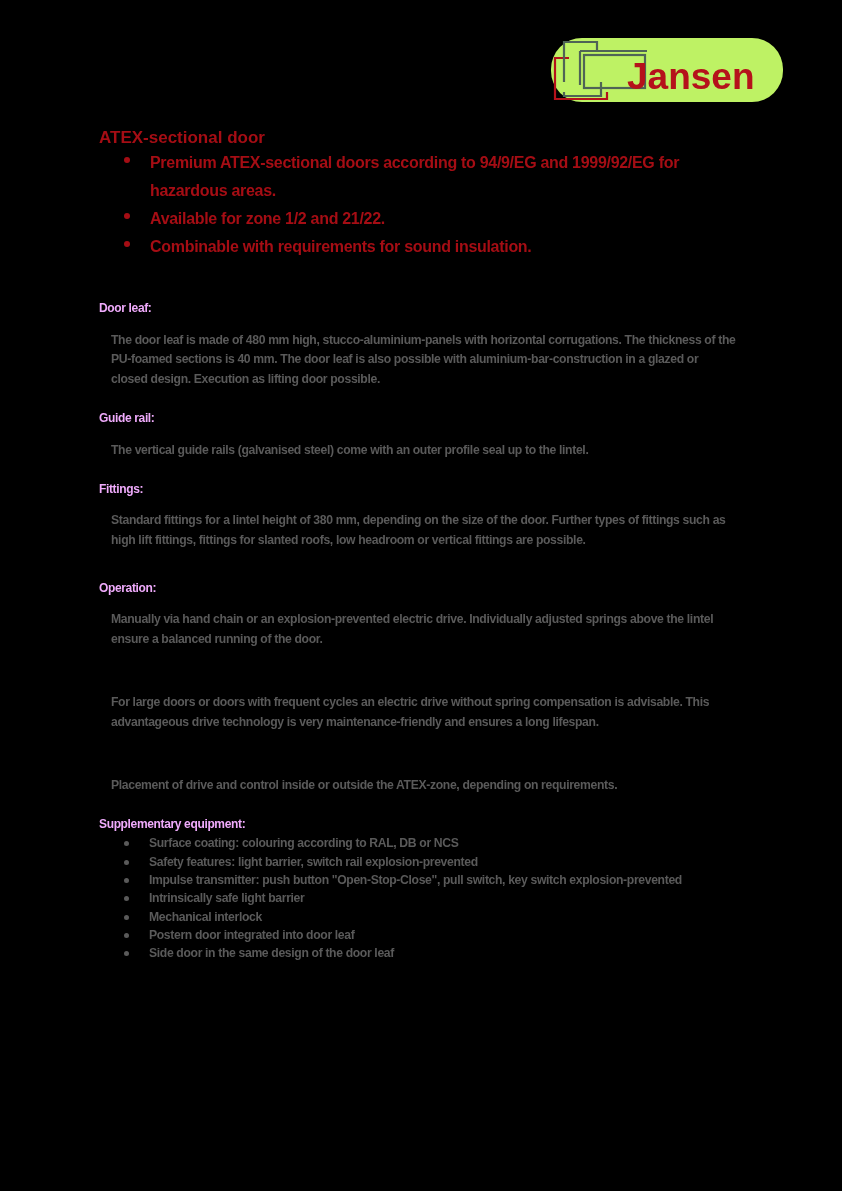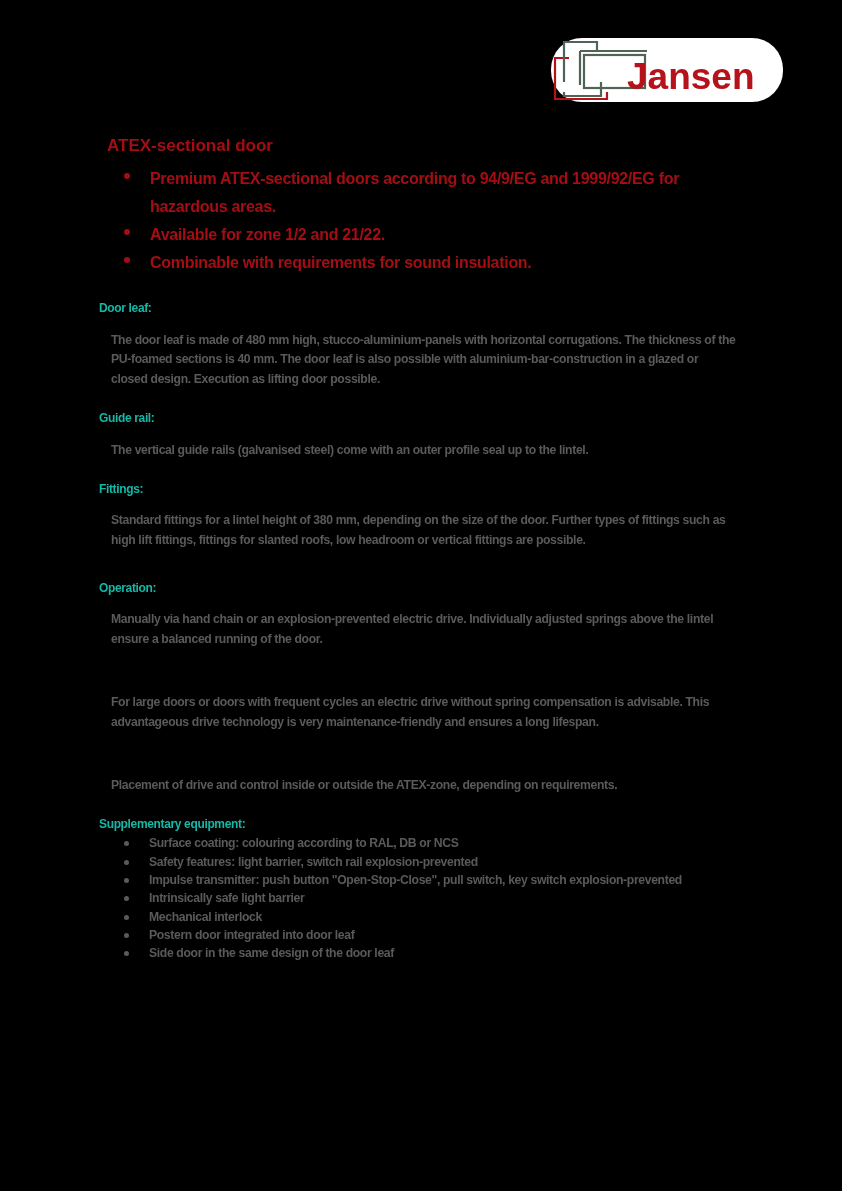--- a/index.html
+++ b/index.html
@@ -13,21 +13,21 @@
       position: relative;
       overflow: hidden;
       font-family: "Liberation Sans", sans-serif;
     }
     .logo-box {
       position: absolute;
       left: 551px;
       top: 38px;
       width: 232px;
       height: 64px;
-      background: #ffffff;
+      background: #bef264;
       border-radius: 31px;
     }
     .logo-box svg { display: block; }
     .logo-text {
       position: absolute;
       left: 76px;
       top: 19px;
       font-family: "Liberation Sans", sans-serif;
       font-weight: bold;
       font-size: 37px;
@@ -39,21 +39,21 @@
       position: absolute;
       left: 99px;
       top: 127px;
       width: 660px;
       color: #a50d14;
       font-weight: bold;
     }
     .doc-title {
       font-size: 17px;
       line-height: 22px;
-      margin: 8px;
+      margin: 0;
     }
     .title-bullets {
       list-style: none;
       margin: 0;
       padding: 0;
     }
     .title-bullets li {
       position: relative;
       padding-left: 51px;
       font-size: 16px;
@@ -76,21 +76,21 @@
       top: 299px;
       width: 650px;
       font-size: 12.2px;
       line-height: 19.6px;
       color: #5a5a5a;
       font-weight: bold;
       letter-spacing: -0.35px;
     }
     .section { margin-bottom: 19.6px; }
     .section-label {
-      color: #14b8a6;
+      color: #f0abfc;
       font-size: 12px;
       line-height: 19.6px;
       margin: 0;
     }
     .section-text { margin: 12px; }
     .para-gap { height: 19.6px; }
     .supp-list {
       list-style: none;
       margin: 0;
       padding: 0;

